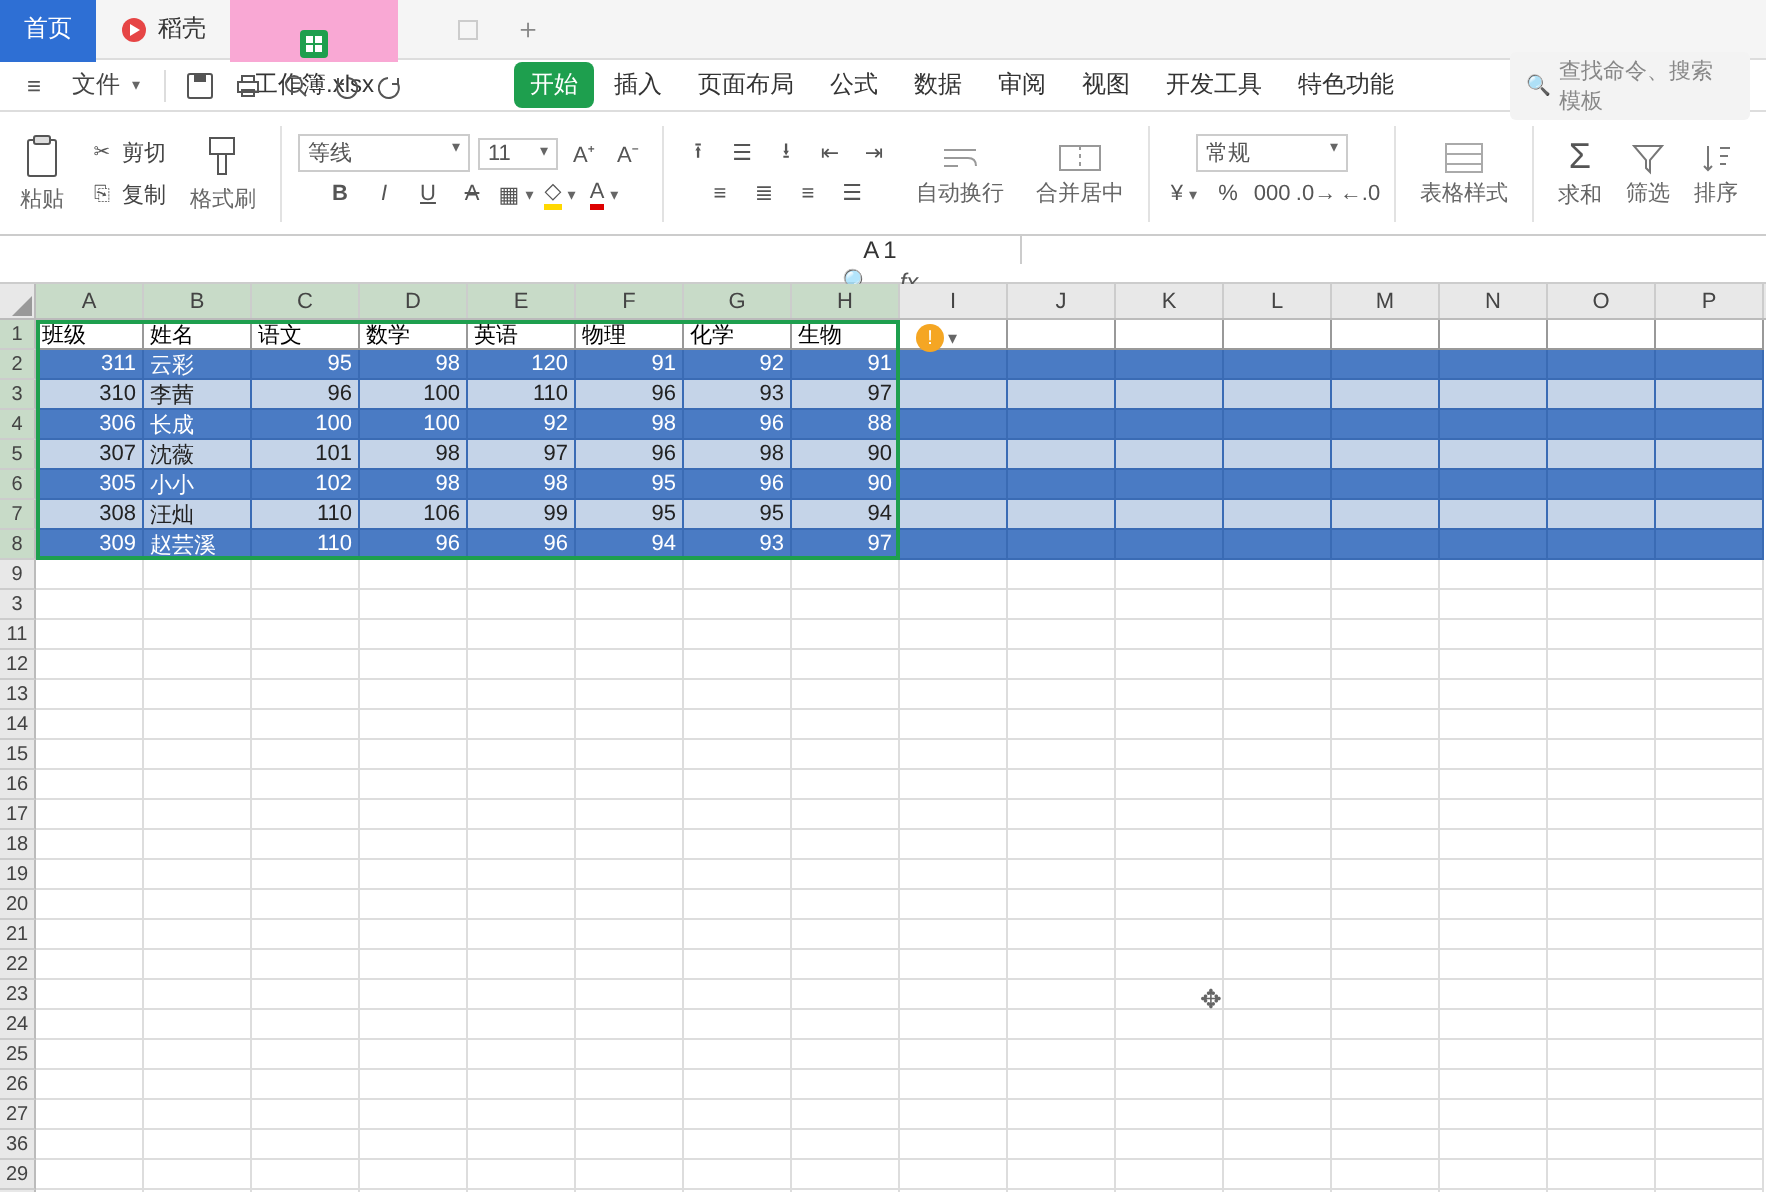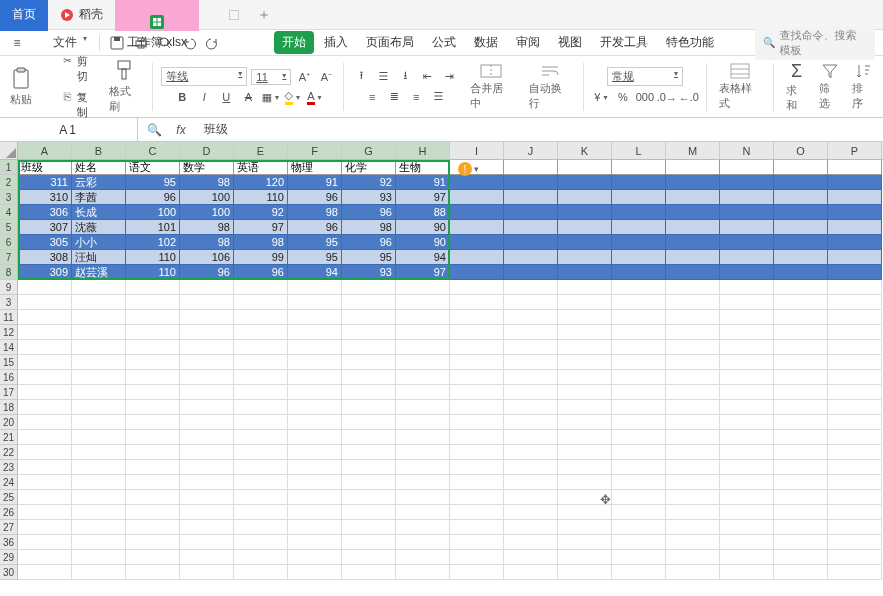--- a/index.html
+++ b/index.html
@@ -12,40 +12,40 @@
   .tab-home { background: #2e6fd4; color: #fff; }
   .icon-small { width: 14px; height: 14px; display: inline-flex; align-items: center; justify-content: center; }
   .dot-orange { width: 6px; height: 6px; border-radius: 50%; background: #f0a020; margin-left: 8px; }
   .plus { color: #888; margin-left: 18px; font-size: 14px; cursor: pointer; }
   .tab-ind { width: 10px; height: 10px; border: 1px solid #ccc; margin-left: 30px; }
 
   
   .menu { height: 26px; display: flex; align-items: center; padding: 0 8px; gap: 6px; border-bottom: 1px solid #ddd; background: #fff; }
   .menu-left { display: flex; align-items: center; gap: 6px; }
   .menu-left .sep { width: 1px; height: 16px; background: #ddd; margin: 0 2px; }
-  .menu-btn { display: flex; gap: 3px; padding: 2px 4px; cursor: pointer; color: #444; margin-left: 17px; }
+  .menu-btn { display: flex; align-items: center; gap: 3px; padding: 2px 4px; cursor: pointer; color: #444; }
   .ribbon-tabs { display: flex; align-items: center; gap: 2px; margin-left: 8px; padding-left: 38px; }
   .rtab { padding: 3px 8px; cursor: pointer; color: #333; }
   .rtab.active { background: #1e9f4e; color: #fff; border-radius: 4px; }
   .search-box { margin-left: auto; display: flex; align-items: center; gap: 4px; background: #f3f3f3; padding: 2px 8px; border-radius: 3px; width: 120px; color: #888; }
 
   
   .ribbon { height: 62px; display: flex; align-items: center; padding: 2px 6px; gap: 8px; border-bottom: 1px solid #ccc; background: #fff; }
   .rgroup { display: flex; flex-direction: column; align-items: center; gap: 2px; font-size: 11px; color: #555; }
   .rgroup .row { display: flex; align-items: center; gap: 4px; }
   .big-btn { display: flex; flex-direction: column; align-items: center; gap: 1px; padding: 2px 4px; cursor: pointer; }
   .btn-icon { width: 18px; height: 18px; display: inline-flex; align-items: center; justify-content: center; color: #555; cursor: pointer; }
   .btn-icon.sm { width: 14px; height: 14px; font-size: 10px; }
-  .select { border: 1px solid #ccc; background: #fff; padding: 1px 4px; font-size: 11px; display: flex; justify-content: space-between; cursor: pointer; text-decoration: underline; }
+  .select { border: 1px solid #ccc; background: #fff; padding: 1px 4px; font-size: 11px; display: flex; justify-content: space-between; cursor: pointer; }
   .caret { font-size: 8px; color: #666; margin-left: 3px; }
   .vline { width: 1px; height: 48px; background: #e2e2e2; }
   .glabel { font-size: 11px; color: #666; }
 
   
-  .formula-row { height: 24px; display: flex; align-items: center; border-bottom: 1px solid #ccc; background: #fff; }
+  .formula-row { height: 24px; display: flex; align-items: center; border-bottom: 1px solid #ccc; background: #fff; flex-direction: column; }
   .name-box { width: 138px; border-right: 1px solid #ccc; height: 100%; display: flex; align-items: center; justify-content: center; font-size: 12px; letter-spacing: 2px; }
   .fx-tools { display: flex; align-items: center; gap: 8px; padding: 0 8px; }
   .fx-input { flex: 1; padding: 0 6px; color: #444; height: 100%; display: flex; align-items: center; }
 
   
   .grid-wrap { position: relative; }
   .col-headers { display: flex; height: 18px; background: #e8e8e8; border-bottom: 1px solid #bbb; }
   .corner { width: 18px; border-right: 1px solid #bbb; background: #e8e8e8; position: relative; }
   .corner::after { content: ""; position: absolute; right: 1px; bottom: 1px; border: 5px solid transparent; border-right-color: #999; border-bottom-color: #999; }
   .col-h { width: 54px; text-align: center; border-right: 1px solid #ccc; font-size: 11px; color: #444; display: flex; align-items: center; justify-content: center; }
@@ -234,32 +234,32 @@
     <div class="row">
       <span class="btn-icon">≡</span>
       <span class="btn-icon">≣</span>
       <span class="btn-icon">≡</span>
       <span class="btn-icon">☰</span>
     </div>
   </div>
   <div class="rgroup">
     <div class="big-btn">
       <svg width="22" height="18">
+          <path d="M3 5 H19 M3 9 H15 Q19 9 19 13 M3 13 H10" fill="none" stroke="#999"></path>
+        </svg>
+      <span class="glabel">自动换行</span>
+    </div>
+  </div>
+  <div class="rgroup">
+    <div class="big-btn">
+      <svg width="22" height="18">
           <rect x="1" y="3" width="20" height="12" fill="none" stroke="#999"></rect>
           <line x1="11" y1="3" x2="11" y2="15" stroke="#999" stroke-dasharray="2"></line>
         </svg>
       <span class="glabel">合并居中</span>
-    </div>
-  </div>
-  <div class="rgroup">
-    <div class="big-btn">
-      <svg width="22" height="18">
-          <path d="M3 5 H19 M3 9 H15 Q19 9 19 13 M3 13 H10" fill="none" stroke="#999"></path>
-        </svg>
-      <span class="glabel">自动换行</span>
     </div>
   </div>
   <div class="vline"></div>
   <div class="rgroup">
     <div class="row">
         <div class="select" style="width:76px">
           <span>常规</span>
           <span class="caret">▾</span>
         </div>
       </div>
@@ -565,20 +565,39 @@
         <div class="cell"></div>
         <div class="cell"></div>
         <div class="cell"></div>
         <div class="cell"></div>
         <div class="cell"></div>
         <div class="cell"></div>
         <div class="cell"></div>
         <div class="cell"></div>
       </div>
       <div class="grow">
+        <div class="row-h">13</div>
+        <div class="cell"></div>
+        <div class="cell"></div>
+        <div class="cell"></div>
+        <div class="cell"></div>
+        <div class="cell"></div>
+        <div class="cell"></div>
+        <div class="cell"></div>
+        <div class="cell"></div>
+        <div class="cell"></div>
+        <div class="cell"></div>
+        <div class="cell"></div>
+        <div class="cell"></div>
+        <div class="cell"></div>
+        <div class="cell"></div>
+        <div class="cell"></div>
+        <div class="cell"></div>
+      </div>
+      <div class="grow">
         <div class="row-h">14</div>
         <div class="cell"></div>
         <div class="cell"></div>
         <div class="cell"></div>
         <div class="cell"></div>
         <div class="cell"></div>
         <div class="cell"></div>
         <div class="cell"></div>
         <div class="cell"></div>
         <div class="cell"></div>
@@ -642,20 +661,39 @@
         <div class="cell"></div>
         <div class="cell"></div>
         <div class="cell"></div>
         <div class="cell"></div>
         <div class="cell"></div>
         <div class="cell"></div>
         <div class="cell"></div>
       </div>
       <div class="grow">
         <div class="row-h">18</div>
+        <div class="cell"></div>
+        <div class="cell"></div>
+        <div class="cell"></div>
+        <div class="cell"></div>
+        <div class="cell"></div>
+        <div class="cell"></div>
+        <div class="cell"></div>
+        <div class="cell"></div>
+        <div class="cell"></div>
+        <div class="cell"></div>
+        <div class="cell"></div>
+        <div class="cell"></div>
+        <div class="cell"></div>
+        <div class="cell"></div>
+        <div class="cell"></div>
+        <div class="cell"></div>
+      </div>
+      <div class="grow">
+        <div class="row-h">19</div>
         <div class="cell"></div>
         <div class="cell"></div>
         <div class="cell"></div>
         <div class="cell"></div>
         <div class="cell"></div>
         <div class="cell"></div>
         <div class="cell"></div>
         <div class="cell"></div>
         <div class="cell"></div>
         <div class="cell"></div>

